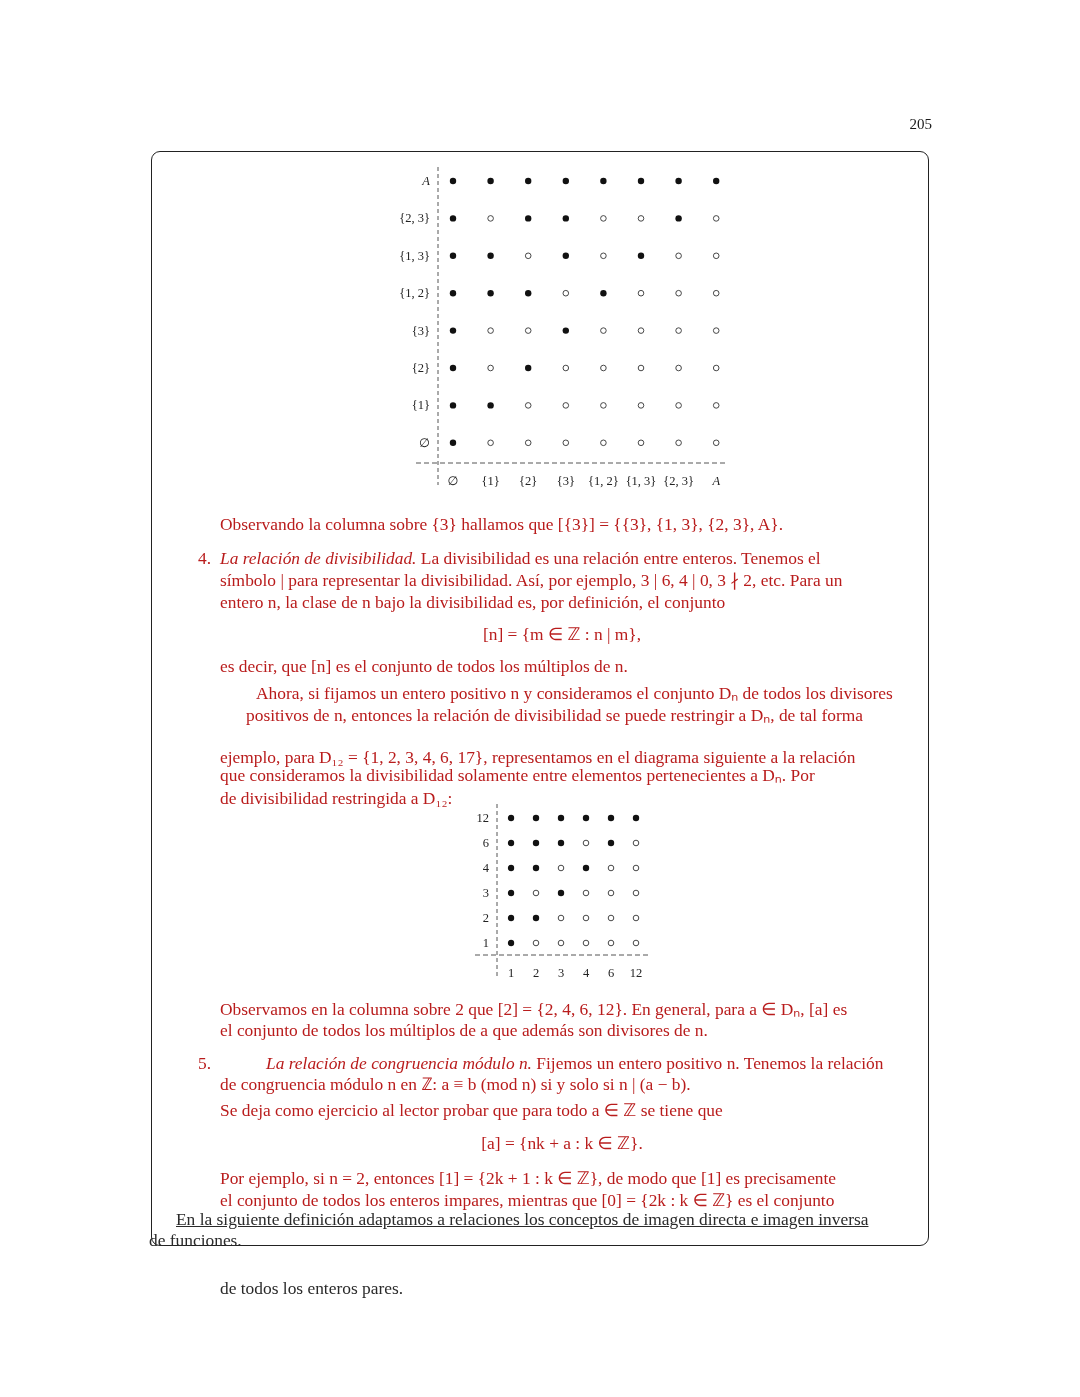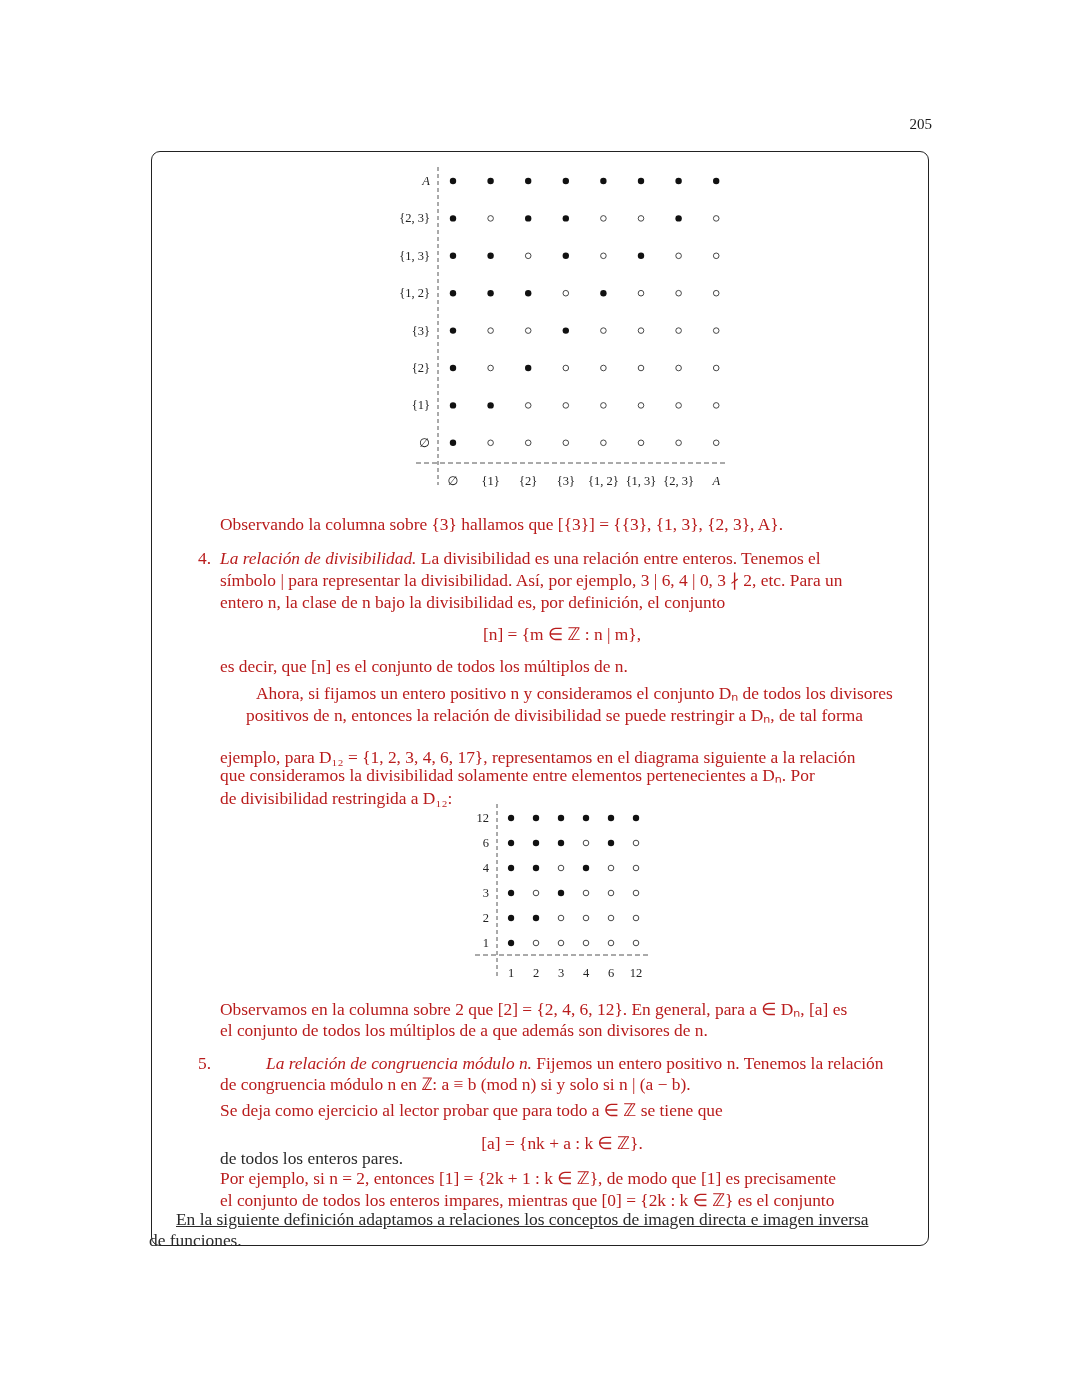--- a/index.html
+++ b/index.html
@@ -192,16 +192,16 @@
 
 <div class="txt" style="left:198px; top:1053px;">5.</div>
 <div class="txt" style="left:233px; top:1053px;margin-left:33px;">
   <i>La relación de congruencia módulo n.</i><span> Fijemos un entero positivo n. Tenemos la relación</span>
 </div>
 <div class="txt" style="left:220px; top:1074px;">de congruencia módulo n en ℤ: a ≡ b (mod n) si y solo si n | (a − b).</div>
 <div class="txt" style="left:220px; top:1100px;">Se deja como ejercicio al lector probar que para todo a ∈ ℤ se tiene que</div>
 <div class="txt center" style="left:220px; top:1133px;">[a] = {nk + a : k ∈ ℤ}.</div>
 <div class="txt" style="left:220px; top:1168px;">Por ejemplo, si n = 2, entonces [1] = {2k + 1 : k ∈ ℤ}, de modo que [1] es precisamente</div>
 <div class="txt" style="left:220px; top:1190px;">el conjunto de todos los enteros impares, mientras que [0] = {2k : k ∈ ℤ} es el conjunto</div>
-<div class="txt overlap" style="left:220px; top:1148px;">de todos los enteros pares.</div>
+<div class="txt overlap" style="left:220px; top:1278px;">de todos los enteros pares.</div>
 
 <div class="txt overlap" style="left:176px; top:1209px;text-decoration:underline;">En la siguiente definición adaptamos a relaciones los conceptos de imagen directa e imagen inversa</div>
 <div class="txt overlap" style="left:149px; top:1230px;">de funciones.</div>
 
 </body></html>

